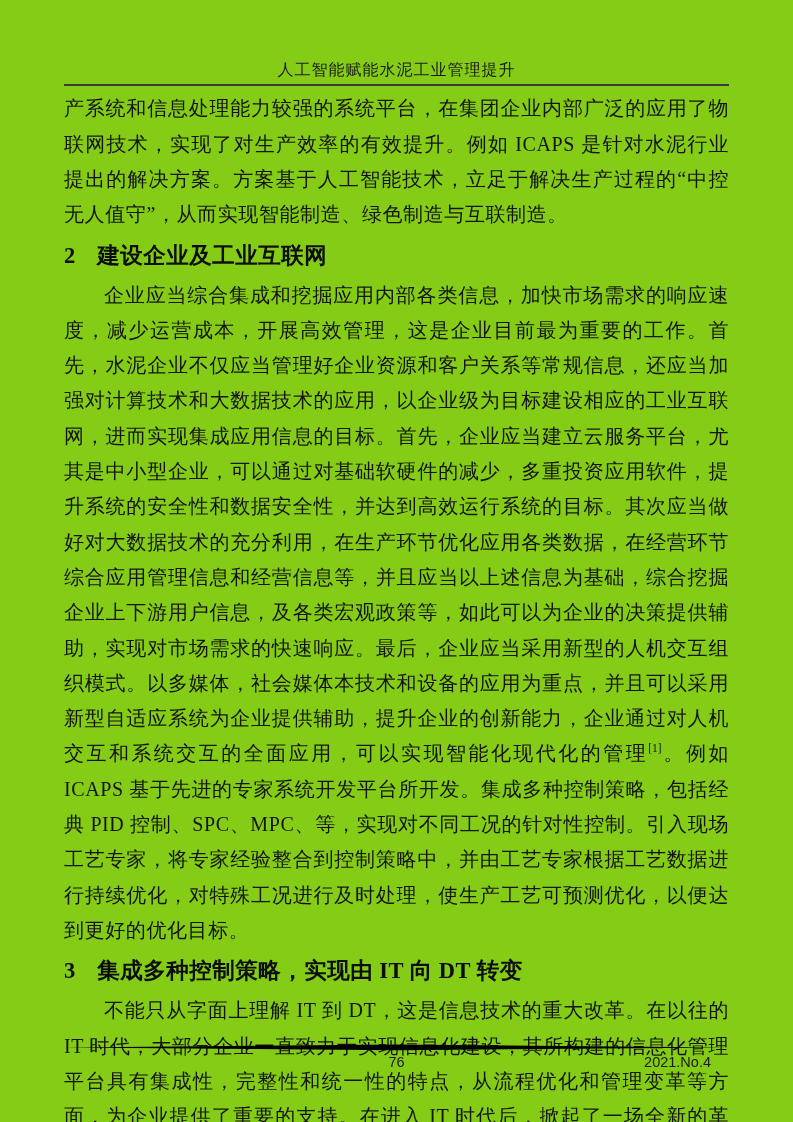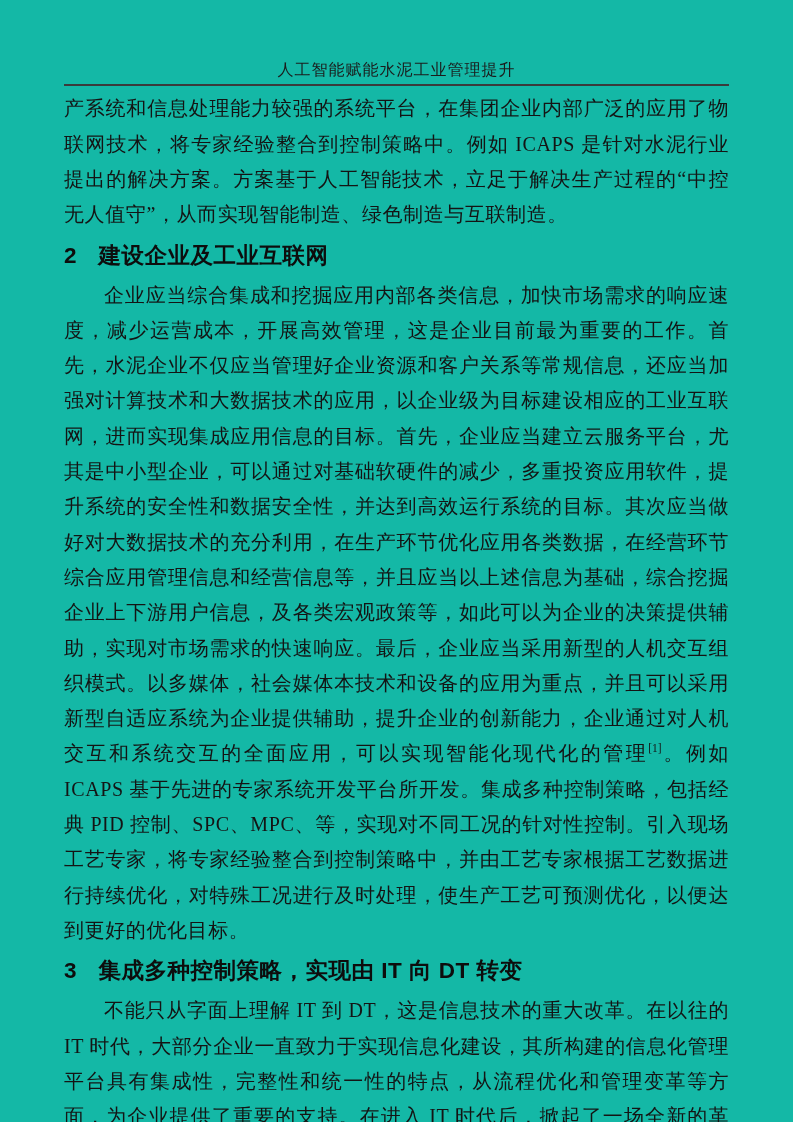--- a/index.html
+++ b/index.html
@@ -2,21 +2,21 @@
 <html><head>
 <meta charset="utf-8">
 <style>
   * { margin: 0; padding: 0; box-sizing: border-box; }
   html, body { background: #e8e8e8; }
   .page {
     position: relative;
     width: 793px;
     height: 1122px;
     margin: 0 auto;
-    background: #14b8a6;
+    background: #84cc16;
     overflow: hidden;
     color: #151515;
     font-family: "Liberation Serif", "DejaVu Serif", serif;
   }
   .content {
     position: absolute;
     left: 64px;
     top: 0;
     width: 665px;
   }
@@ -46,21 +46,21 @@
   .para.indent {
     text-indent: 2em;
   }
   .cite-sup {
     font-size: 11.5px;
     vertical-align: super;
     line-height: 0;
     letter-spacing: 0;
   }
   .section-heading {
-    font-family: Liberation Sans, sans-serif;
+    font-family: Liberation Serif, serif;
     font-weight: 700;
     font-size: 22.5px;
     line-height: 30px;
     color: #0d0d0d;
     margin-top: 8px;
     margin-bottom: 7px;
     letter-spacing: 0.5px;
   }
   .section-heading .sec-num {
     display: inline-block;
@@ -97,29 +97,38 @@
 </head>
 <body>
 
 <div class="page">
   <div class="content">
 
     <div class="running-head">人工智能赋能水泥工业管理提升</div>
 
     <div class="head-rule"></div>
 
-    <p class="para first">产系统和信息处理能力较强的系统平台，在集团企业内部广泛的应用了物联网技术，将专家经验整合到控制策略中。例如 ICAPS 是针对水泥行业提出的解决方案。方案基于人工智能技术，立足于解决生产过程的“中控无人值守”，从而实现智能制造、绿色制造与互联制造。</p>
+    <p class="para first">产系统和信息处理能力较强的系统平台，在集团企业内部广泛的应用了物联网技术，实现了对生产效率的有效提升。例如 ICAPS 是针对水泥行业提出的解决方案。方案基于人工智能技术，立足于解决生产过程的“中控无人值守”，从而实现智能制造、绿色制造与互联制造。</p>
 
     <div class="section-heading">
       <span class="sec-num">2</span><span>建设企业及工业互联网</span>
     </div>
 
     <p class="para indent"><span>企业应当综合集成和挖掘应用内部各类信息，加快市场需求的响应速度，减少运营成本，开展高效管理，这是企业目前最为重要的工作。首先，水泥企业不仅应当管理好企业资源和客户关系等常规信息，还应当加强对计算技术和大数据技术的应用，以企业级为目标建设相应的工业互联网，进而实现集成应用信息的目标。首先，企业应当建立云服务平台，尤其是中小型企业，可以通过对基础软硬件的减少，多重投资应用软件，提升系统的安全性和数据安全性，并达到高效运行系统的目标。其次应当做好对大数据技术的充分利用，在生产环节优化应用各类数据，在经营环节综合应用管理信息和经营信息等，并且应当以上述信息为基础，综合挖掘企业上下游用户信息，及各类宏观政策等，如此可以为企业的决策提供辅助，实现对市场需求的快速响应。最后，企业应当采用新型的人机交互组织模式。以多媒体，社会媒体本技术和设备的应用为重点，并且可以采用新型自适应系统为企业提供辅助，提升企业的创新能力，企业通过对人机交互和系统交互的全面应用，可以实现智能化现代化的管理</span><sup class="cite-sup">[1]</sup><span>。例如 ICAPS 基于先进的专家系统开发平台所开发。集成多种控制策略，包括经典 PID 控制、SPC、MPC、等，实现对不同工况的针对性控制。引入现场工艺专家，将专家经验整合到控制策略中，并由工艺专家根据工艺数据进行持续优化，对特殊工况进行及时处理，使生产工艺可预测优化，以便达到更好的优化目标。</span></p>
 
     <div class="section-heading">
       <span class="sec-num">3</span><span>集成多种控制策略，实现由 IT 向 DT 转变</span>
     </div>
 
     <p class="para indent">不能只从字面上理解 IT 到 DT，这是信息技术的重大改革。在以往的 IT 时代，大部分企业一直致力于实现信息化建设，其所构建的信息化管理平台具有集成性，完整性和统一性的特点，从流程优化和管理变革等方面，为企业提供了重要的支持。在进入 IT 时代后，掀起了一场全新的革命。首先，站在技术的角度来说，新</p>
 
   </div>
 
+  <div class="page-footer">
+    <svg class="footer-rule-svg" viewBox="0 0 665 7" preserveAspectRatio="none" aria-hidden="true">
+      <polygon points="0,3.4 332,0.4 665,3.4 332,6.2" fill="#000000"></polygon>
+    </svg>
+    <div class="footer-meta">
+      <span class="footer-page-num">76</span>
+      <span class="footer-issue">2021.No.4</span>
+    </div>
+  </div>
 </div>
 
 </body></html>

